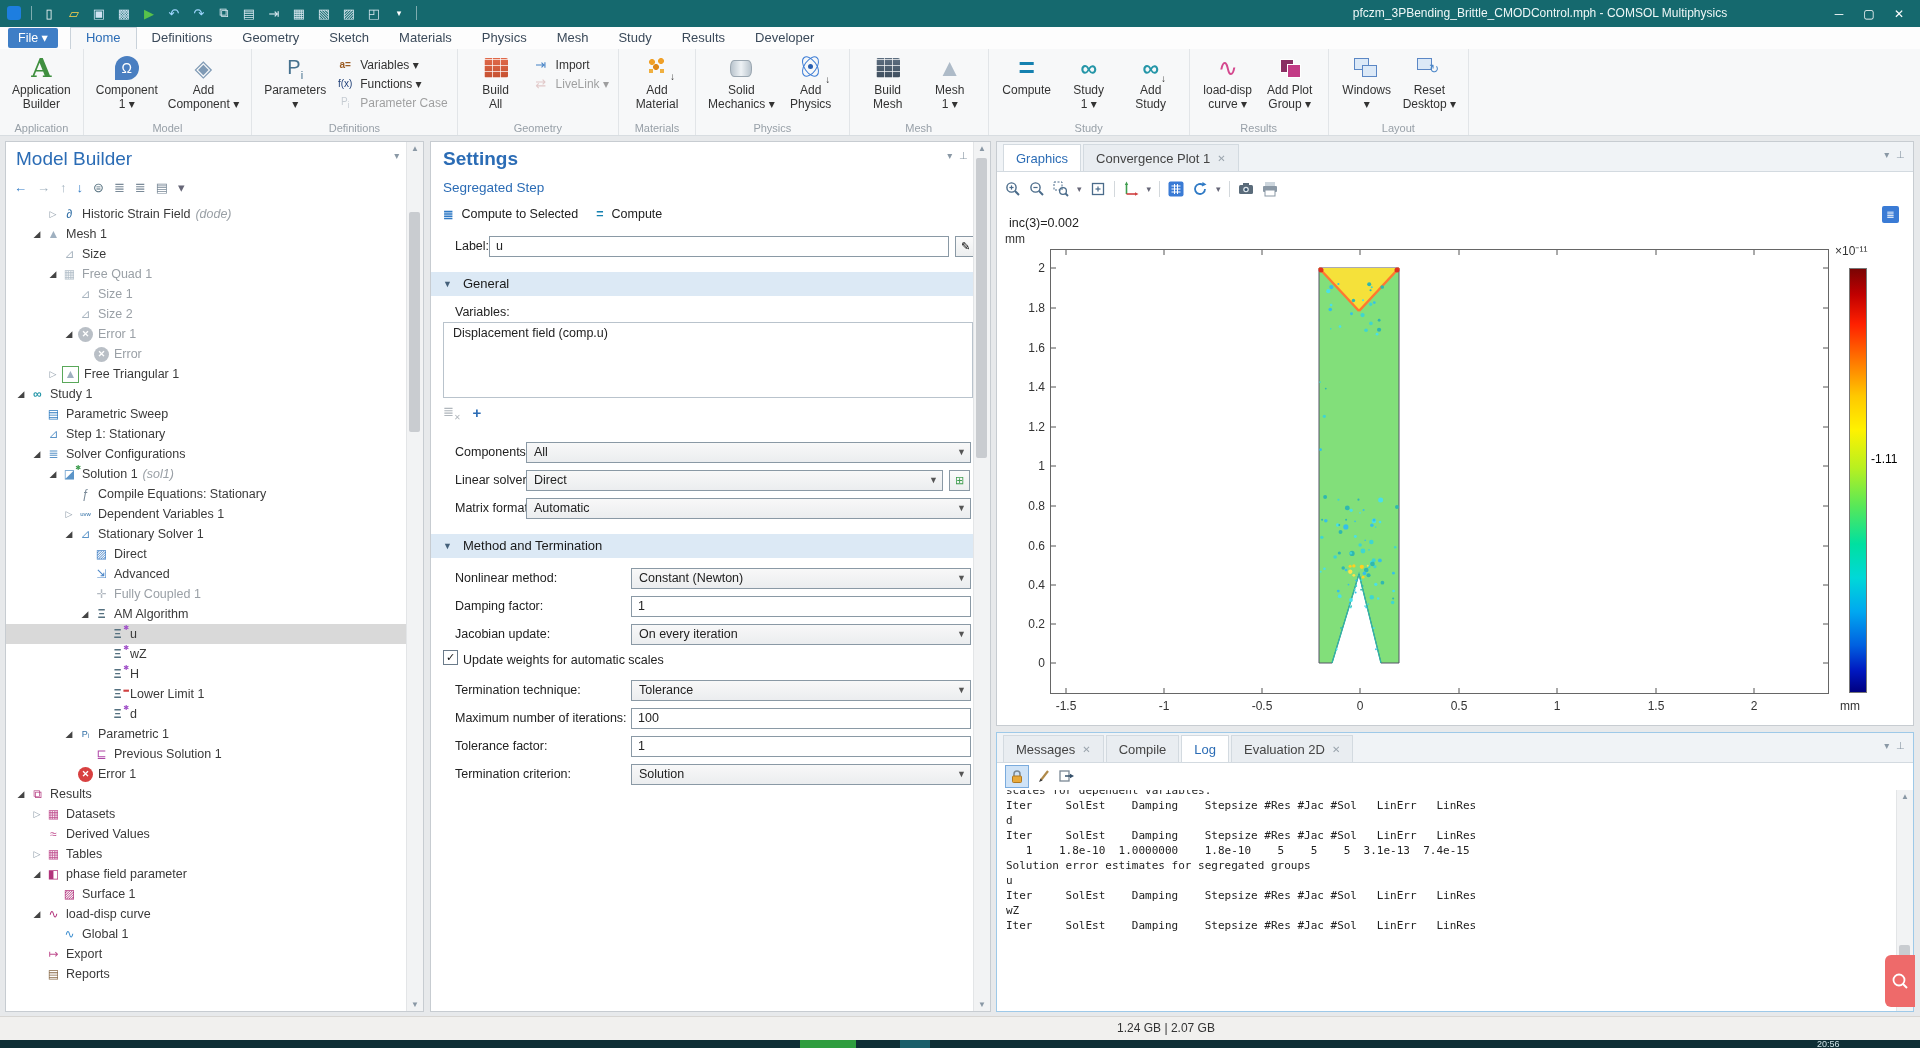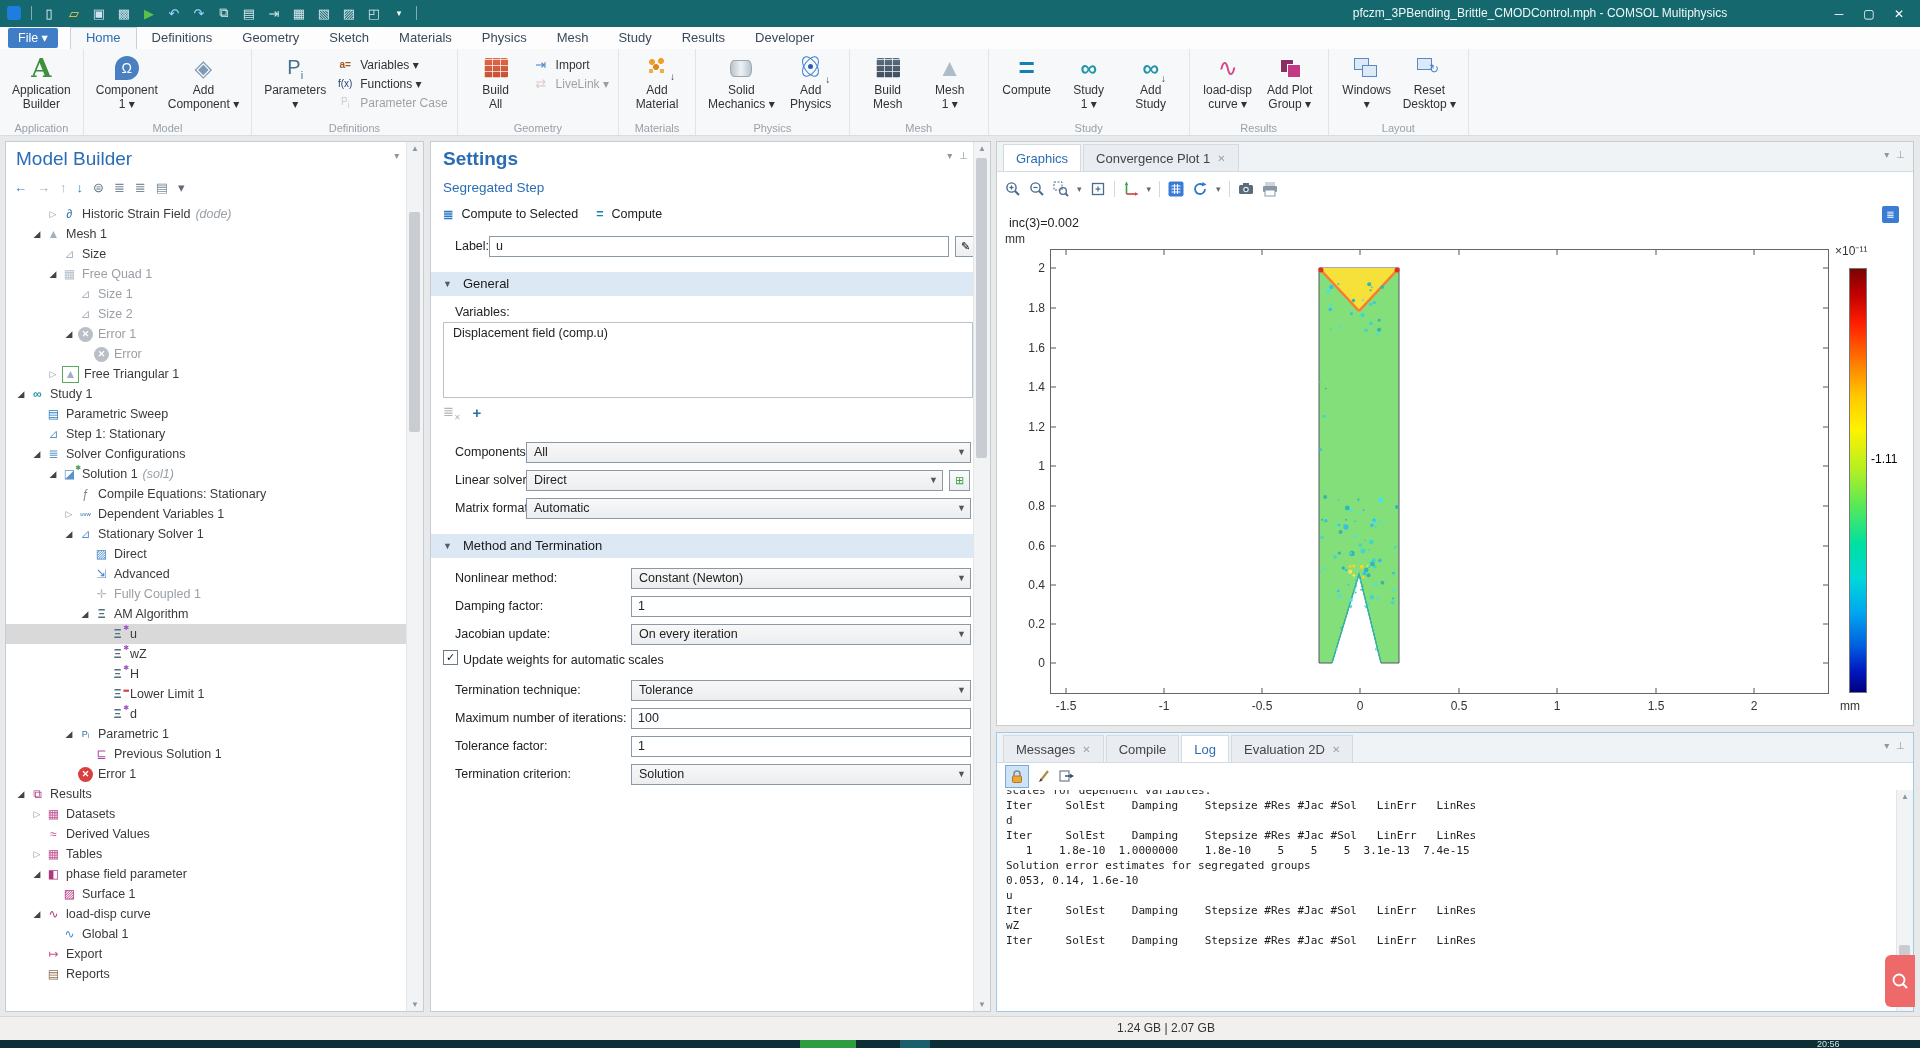--- a/index.html
+++ b/index.html
@@ -1087,21 +1087,20 @@
           </svg>
         </span>
       </div>
     <div id="log-area">
         <div class="logline" style="margin-top: -7px;">scales for dependent variables.</div>
         <div class="logline">Iter     SolEst    Damping    Stepsize #Res #Jac #Sol   LinErr   LinRes</div>
         <div class="logline">d</div>
         <div class="logline">Iter     SolEst    Damping    Stepsize #Res #Jac #Sol   LinErr   LinRes</div>
         <div class="logline">   1    1.8e-10  1.0000000    1.8e-10    5    5    5  3.1e-13  7.4e-15</div>
         <div class="logline">Solution error estimates for segregated groups</div>
-        <div class="logline">0.053, 0.14, 1.6e-10</div>
         <div class="logline">u</div>
         <div class="logline">Iter     SolEst    Damping    Stepsize #Res #Jac #Sol   LinErr   LinRes</div>
         <div class="logline">wZ</div>
         <div class="logline">Iter     SolEst    Damping    Stepsize #Res #Jac #Sol   LinErr   LinRes</div>
       </div>
     <div class="vscroll" style="right:0;top:57px;bottom:0;">
       <div class="sarr" style="top:2px;">▲</div>
       <div class="thumb" style="top:155px;height:40px;"></div>
       <div class="sarr" style="bottom:2px;">▼</div>
     </div>

